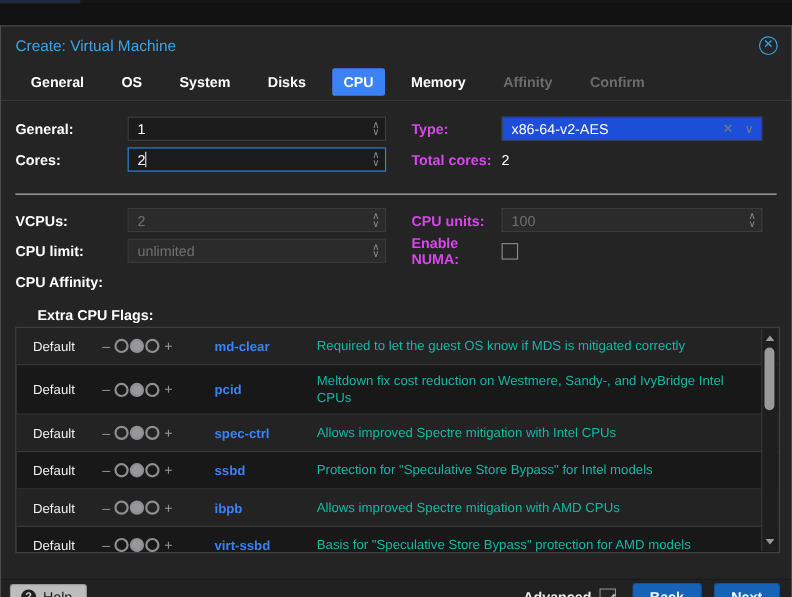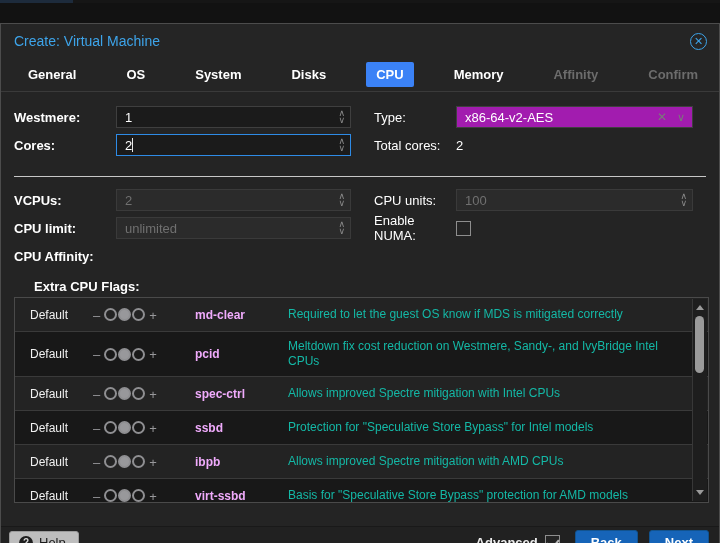--- a/index.html
+++ b/index.html
@@ -11,38 +11,38 @@
   .dialog { width:720px; height:534px; background:#252525; border:1px solid #4c4c4c; position:relative;margin-top:20px; }
 
   
   .titlebar { height:34px; display:flex; align-items:center; padding:0 12px 0 13px; }
   .titlebar .title { color:#3da4ea; font-size:14px; }
   .close-btn { margin-left:auto; width:17px; height:17px; border:1px solid #3da4ea; border-radius:50%;
     color:#3da4ea; font-size:11px; line-height:15px; text-align:center; cursor:pointer; }
   .close-btn::before { content:"✕"; }
 
   
-  .tabbar { height:34px; display:flex; align-items:center; padding-left:17px; gap:30px;
+  .tabbar { height:34px; display:flex; align-items:center; padding-left:17px; gap:14px;
     border-bottom:1px solid #3a3a3a; }
   .tab { color:#ffffff; font-size:13px; font-weight:bold; padding:5px 10px; border-radius:2px; cursor:pointer; }
   .tab.active { background:#3b82f6; }
   .tab.disabled { color:#6c6c6c; cursor:default; }
 
   
   .form { height:434px; padding:14px 10px 0 13px; background:#242424; position:relative; }
   .frow { display:flex; align-items:center; height:22px; margin-bottom:6px; }
   .flabel { width:102px; color:#ffffff; font-size:13px; font-weight:bold; }
-  .rlabel { width:82px; margin-left:23px; color:#ffffff; font-size:13px; font-weight:normal; }
+  .rlabel { width:82px; margin-left:23px; color:#d946ef; font-size:13px; font-weight:bold; }
   .fieldwrap { position:relative; width:235px; height:22px; }
   .fieldwrap.wide { width:237px; }
   .tfield { width:100%; height:22px; background:#1b1b1b; border:1px solid #3f3f3f;
     color:#ffffff; font-size:13px; padding:0 20px 0 8px; outline:none; font-family:inherit; }
   .tfield.focused { border:1px solid #2e8be6; }
   .tfield.disabled { background:#2b2b2b; border:1px solid #3a3a3a; color:#707070; }
-  .tfield.combo { background:#a21caf; padding-right:40px; }
+  .tfield.combo { background:#1d4ed8; padding-right:40px; }
   .tfield::placeholder { color:#8f8f8f; opacity:1; }
   .spin { position:absolute; right:6px; top:1px; bottom:1px; display:flex; flex-direction:column;
     justify-content:center; color:#8a8a8a; cursor:pointer; }
   .spin span { font-size:9px; line-height:7px; text-align:center; }
   .combo-icons { position:absolute; right:8px; top:0; height:22px; display:flex; align-items:center; gap:10px; }
   .icon-x { color:#7a7a7a; font-size:12px; cursor:pointer; }
   .icon-x::before { content:"✕"; }
   .icon-dd { color:#7a7a7a; font-size:11px; cursor:pointer; }
   .icon-dd::before { content:"∨"; }
   .plainval { color:#ffffff; font-size:13px; }
@@ -55,21 +55,21 @@
   .caret-bar { position:absolute; left:16px; top:4px; width:1px; height:14px; background:#e8e8e8; }
 
   
   .flags-title { color:#ffffff; font-size:13px; font-weight:bold; margin:12px 0 3px 0;padding-left:20px; }
   .flags-list { position:relative; height:206px; margin-right:0; border:1px solid #4a4a4a;
     background:#181818; overflow:hidden; }
   .flag-row { display:grid; grid-template-columns:63px 102px 93px 1fr; align-items:center;
     padding:0 20px 0 15px; border-bottom:1px solid #3a3a3a; min-height:33px; }
   .flag-row.alt { background:#232323; }
   .flag-row .state { color:#f0f0f0; font-size:12px; }
-  .flag-name { color:#f0abfc; font-size:12px; font-weight:bold; }
+  .flag-name { color:#3b82f6; font-size:12px; font-weight:bold; }
   .flag-desc { color:#14b8a6; font-size:12px; line-height:15px; padding:4px 0; }
   .tri-slider { display:flex; align-items:center; gap:1px; color:#98989b; }
   .tri-slider .minus::before { content:"–"; font-size:13px; margin-right:3px; }
   .tri-slider .plus::before { content:"+"; font-size:13px; margin-left:3px; }
   .dot { width:13px; height:13px; border:2px solid #8f8f92; border-radius:50%; background:transparent; }
   .dot.mid { background:#98989b; }
 
   .vscroll { position:absolute; top:1px; right:1px; bottom:1px; width:15px; background:#1e1e1e;
     border-left:1px solid #383838; }
   .arrow-up { position:absolute; top:6px; left:3px; width:0; height:0;
@@ -119,21 +119,21 @@
     <span class="tab">Disks</span>
     <span class="tab active">CPU</span>
     <span class="tab">Memory</span>
     <span class="tab disabled">Affinity</span>
     <span class="tab disabled">Confirm</span>
   </div>
 
   <div class="form">
 
     <div class="frow">
-      <span class="flabel">Westmere:</span>
+      <span class="flabel">General:</span>
       <div class="fieldwrap">
         <input class="tfield" value="1" style="">
         <span class="spin">
             <span>∧</span>
             <span>∨</span>
           </span>
       </div>
       <span class="rlabel">Type:</span>
       <div class="fieldwrap wide">
         <input class="tfield combo" value="x86-64-v2-AES" style="">

